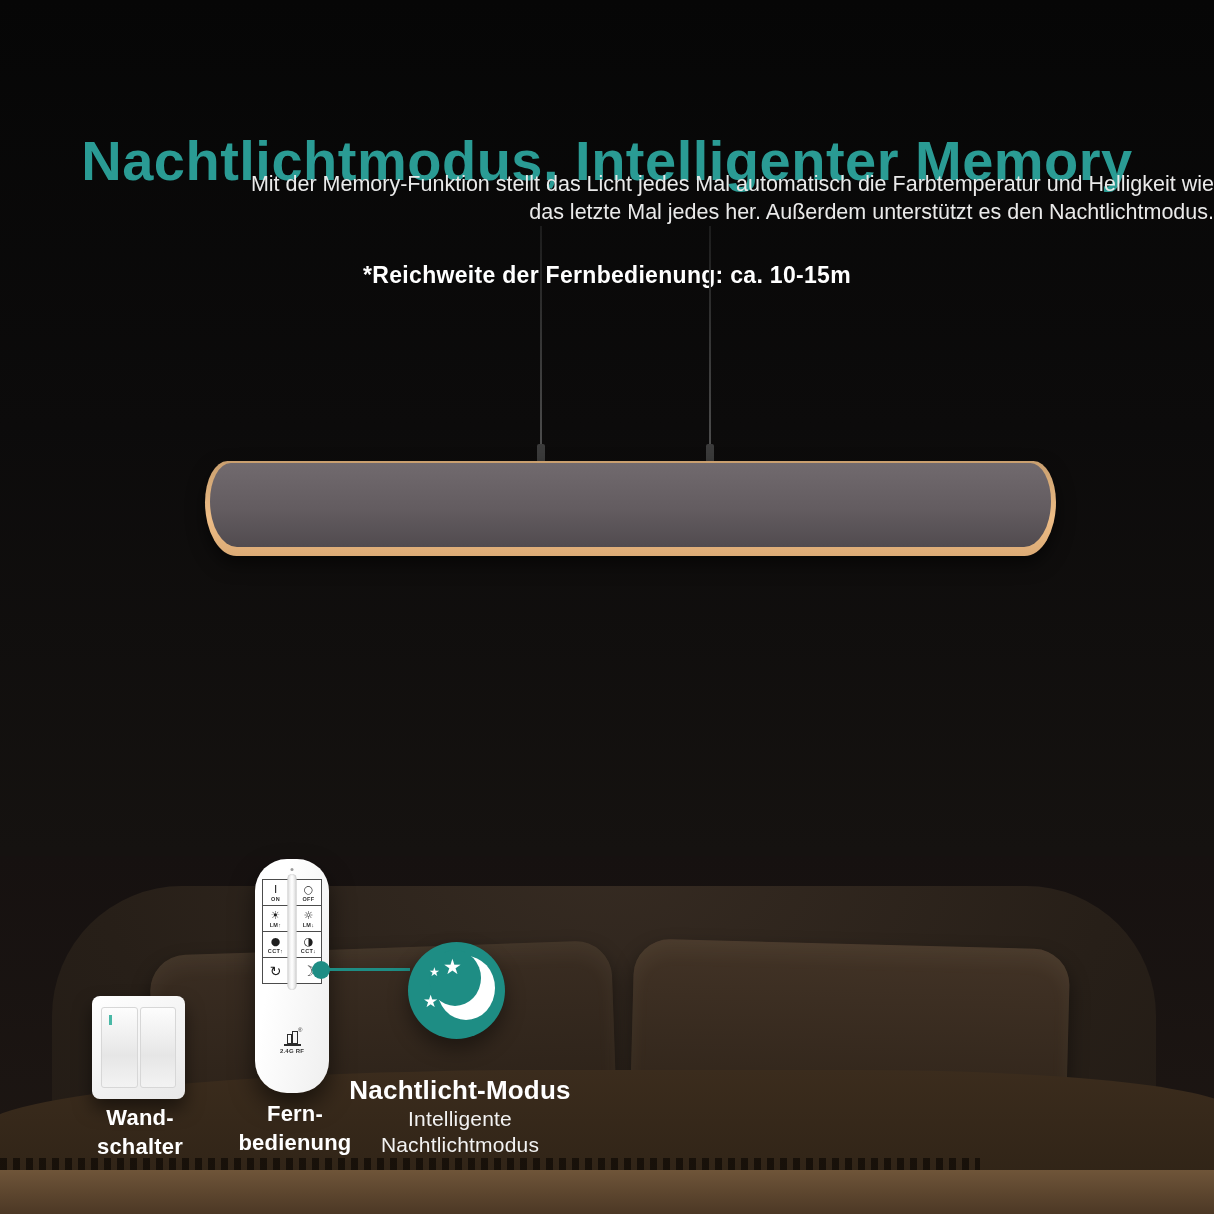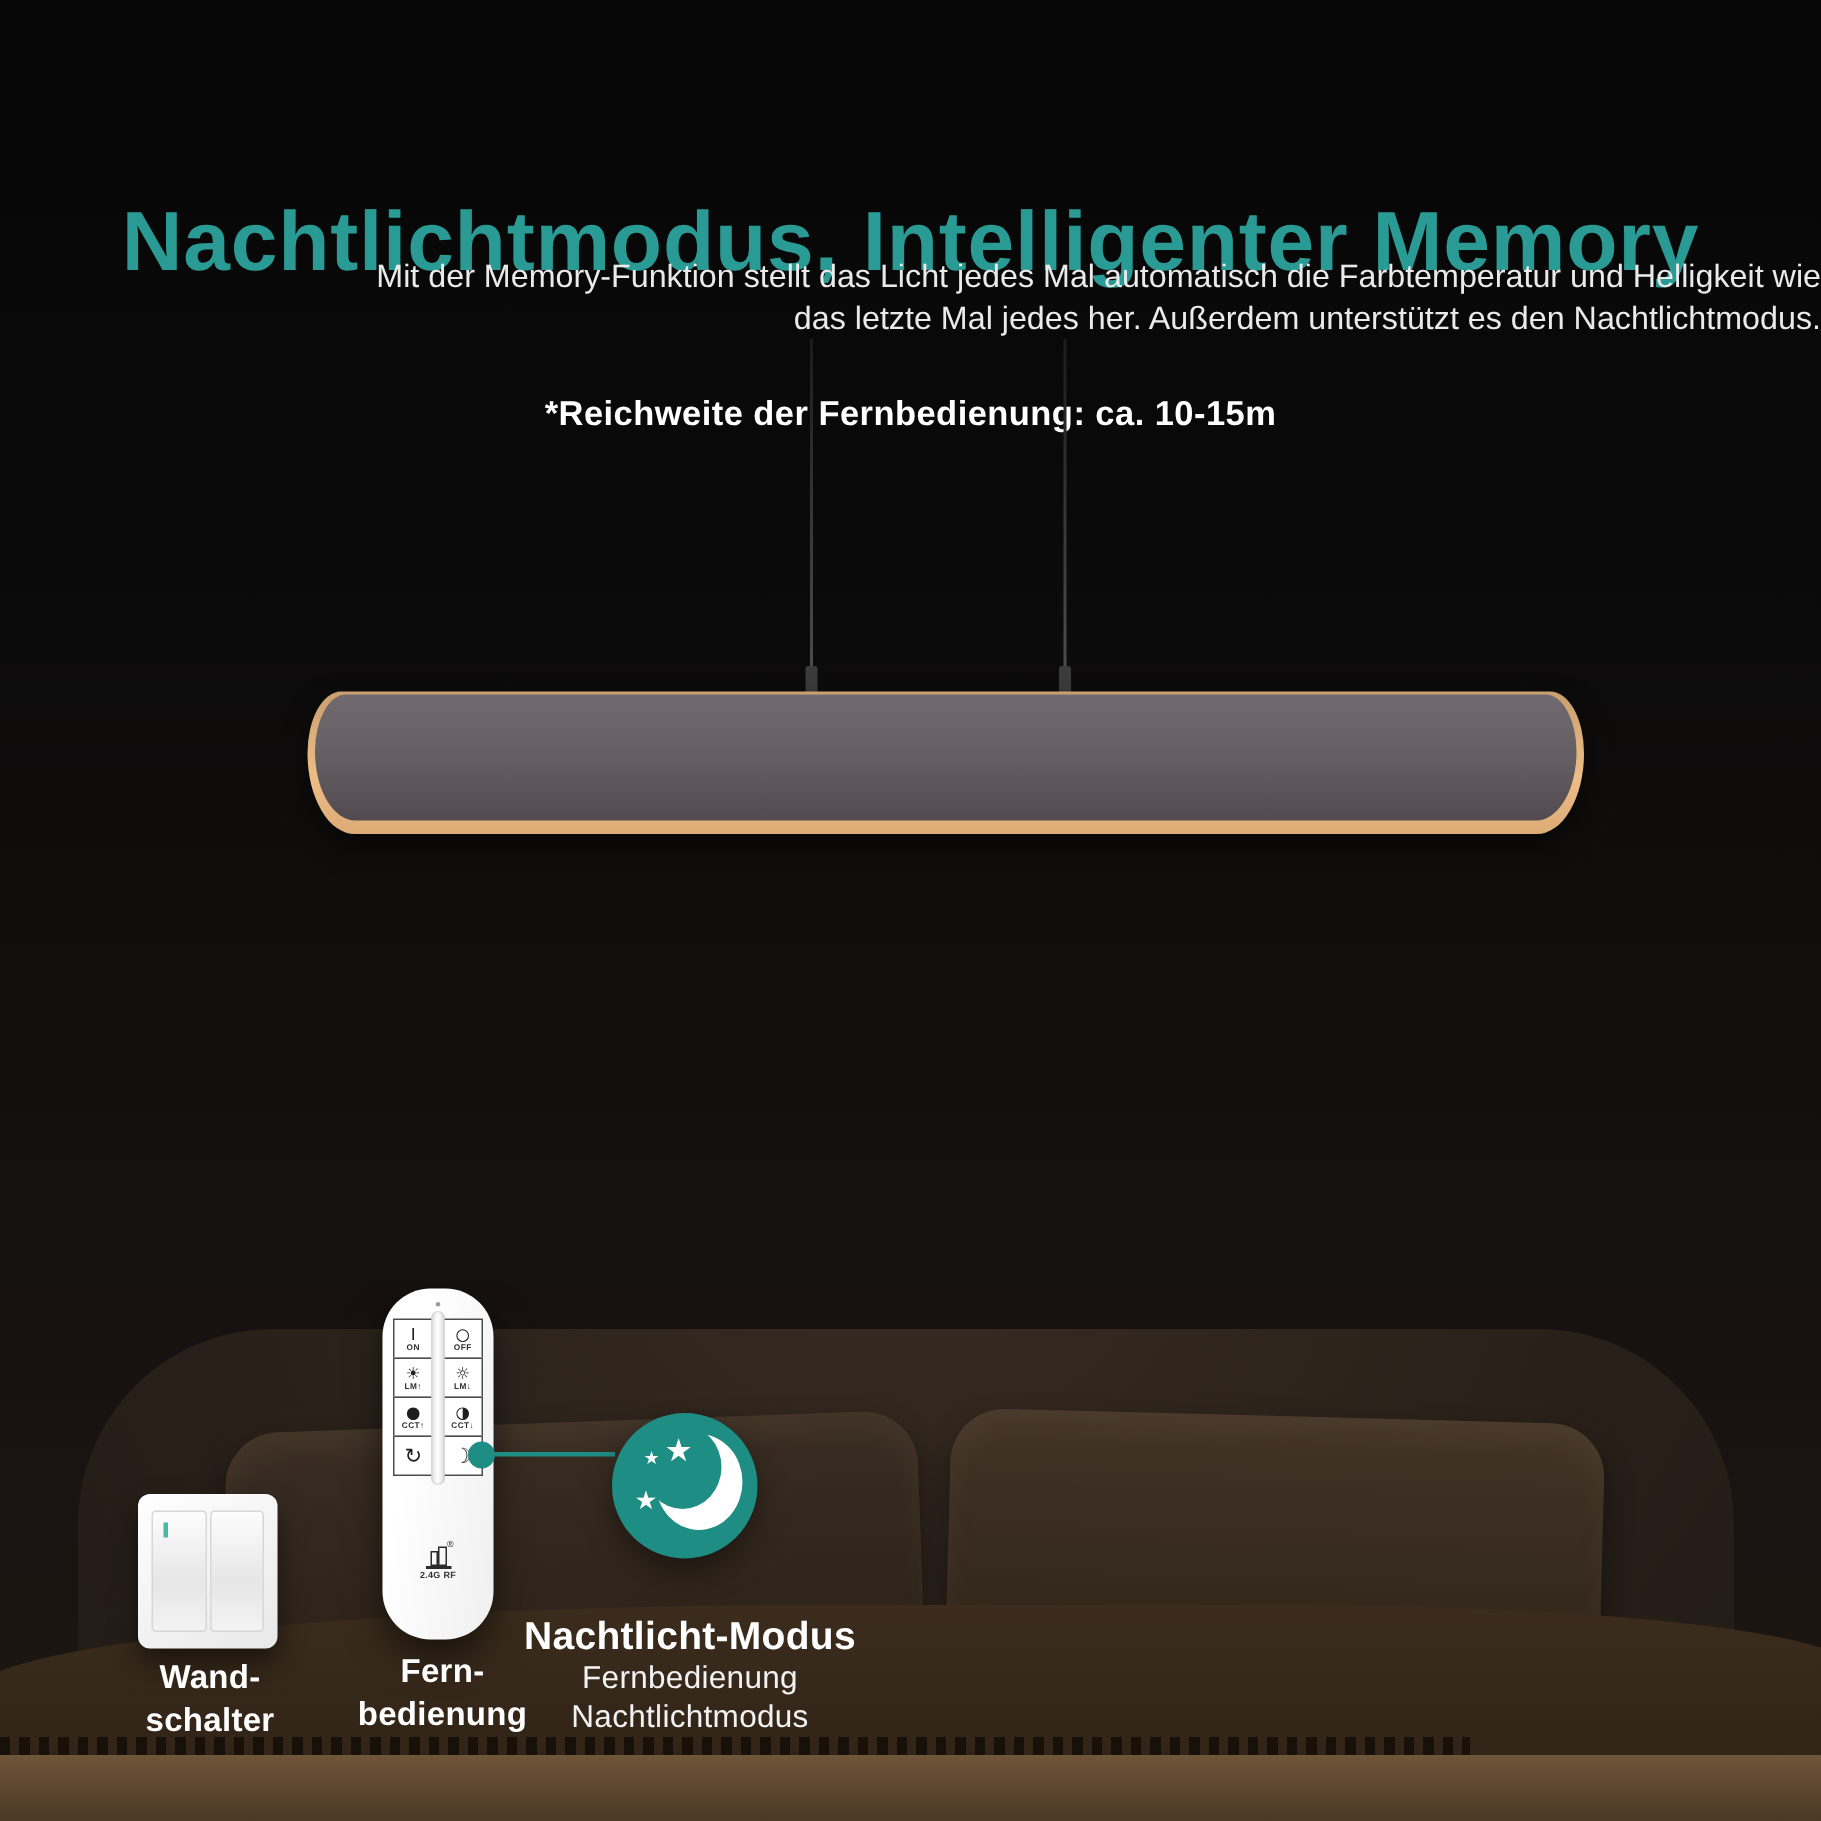--- a/index.html
+++ b/index.html
@@ -192,17 +192,17 @@
   <div class="callout-label label-wall">
     <div>Wand-</div>
     <div>schalter</div>
   </div>
   <div class="callout-label label-night-title">Nachtlicht-Modus</div>
   <div class="callout-label label-remote">
     <div>Fern-</div>
     <div>bedienung</div>
   </div>
   <div class="callout-label label-night-sub">
-    <div>Fernbedienung</div>
+    <div>Intelligente</div>
     <div>Nachtlichtmodus</div>
   </div>
 
 </div>
 
 </body></html>

